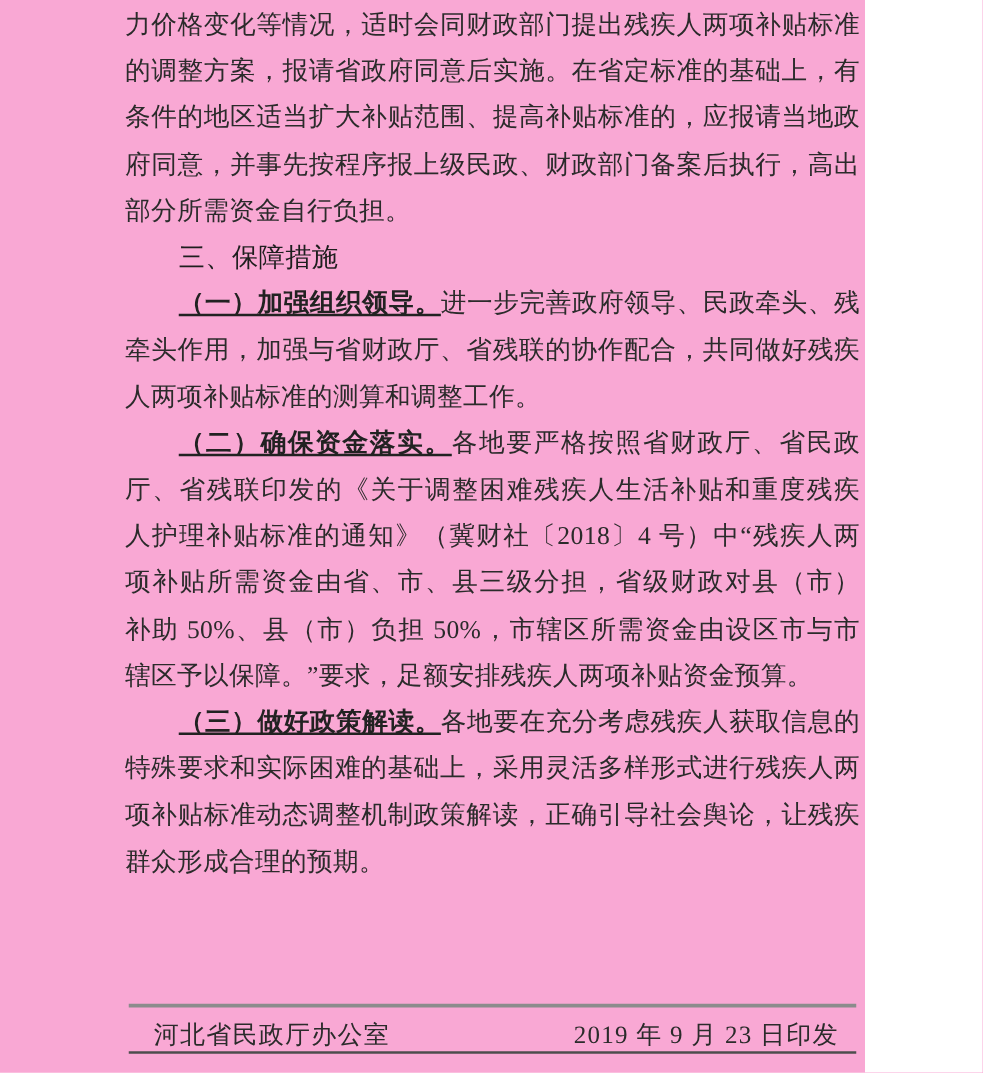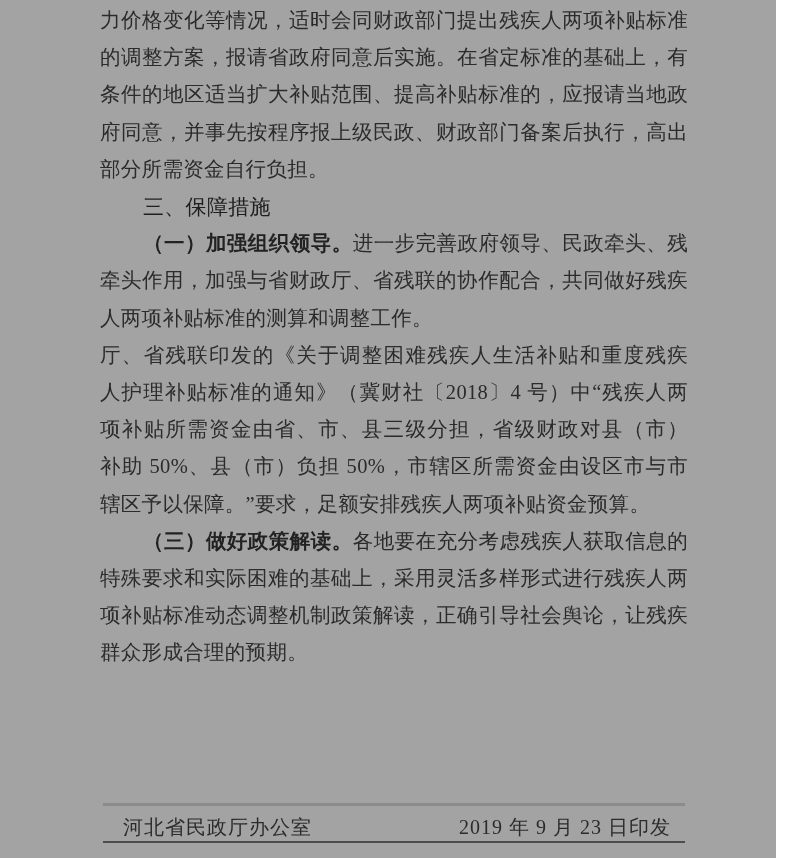--- a/index.html
+++ b/index.html
@@ -1,22 +1,22 @@
 <!DOCTYPE html>
 <html><head>
 <meta charset="utf-8">
 <style>
   html, body { margin: 0; padding: 0; }
   body { background: #ffffff; }
 
   .page {
     position: relative;
-    width: 776px;
+    width: 692px;
     height: 858px;
-    background: #a3a3a3;
+    background: #f9a8d4;
     overflow: hidden;
     font-family: "Liberation Serif", "DejaVu Serif", serif;
     color: #2b2b2b;
   }
 
   .doc-body {
     position: absolute;
     left: 100px;
     top: 2px;
     width: 588px;
@@ -41,21 +41,21 @@
   .ind { text-indent: 43px; }
 
   .heading {
     font-family: "Liberation Sans", "DejaVu Sans", sans-serif;
     font-weight: 400;
     color: #1e1e1e;
     font-size: 21px;
   }
 
   
-  .lead { font-weight: 700; color: #222222; }
+  .lead { font-weight: 700; color: #222222; text-decoration: underline; }
 
   .colophon {
     position: absolute;
     left: 103px;
     top: 803px;
     width: 582px;
   }
   .rule-top    { height: 3px; background: #8c8c8c; }
   .rule-bottom { height: 2px; background: #4d4d4d; }
   .colophon-row {
@@ -81,20 +81,21 @@
     <p class="line j"><span>条件的地区适当扩大补贴范围、提高补贴标准的，应报请当地政</span></p>
     <p class="line j"><span>府同意，并事先按程序报上级民政、财政部门备案后执行，高出</span></p>
     <p class="line"><span>部分所需资金自行负担。</span></p>
 
     <p class="line ind heading"><span>三、保障措施</span></p>
 
     <p class="line j ind"><span class="lead">（一）加强组织领导。</span><span>进一步完善政府领导、民政牵头、残</span></p>
     <p class="line j"><span>牵头作用，加强与省财政厅、省残联的协作配合，共同做好残疾</span></p>
     <p class="line"><span>人两项补贴标准的测算和调整工作。</span></p>
 
+    <p class="line j ind"><span class="lead">（二）确保资金落实。</span><span>各地要严格按照省财政厅、省民政</span></p>
     <p class="line j"><span>厅、省残联印发的《关于调整困难残疾人生活补贴和重度残疾</span></p>
     <p class="line j"><span>人护理补贴标准的通知》（冀财社〔2018〕4 号）中“残疾人两</span></p>
     <p class="line j"><span>项补贴所需资金由省、市、县三级分担，省级财政对县（市）</span></p>
     <p class="line j"><span>补助 50%、县（市）负担 50%，市辖区所需资金由设区市与市</span></p>
     <p class="line"><span>辖区予以保障。”要求，足额安排残疾人两项补贴资金预算。</span></p>
 
     <p class="line j ind"><span class="lead">（三）做好政策解读。</span><span>各地要在充分考虑残疾人获取信息的</span></p>
     <p class="line j"><span>特殊要求和实际困难的基础上，采用灵活多样形式进行残疾人两</span></p>
     <p class="line j"><span>项补贴标准动态调整机制政策解读，正确引导社会舆论，让残疾</span></p>
     <p class="line"><span>群众形成合理的预期。</span></p>

